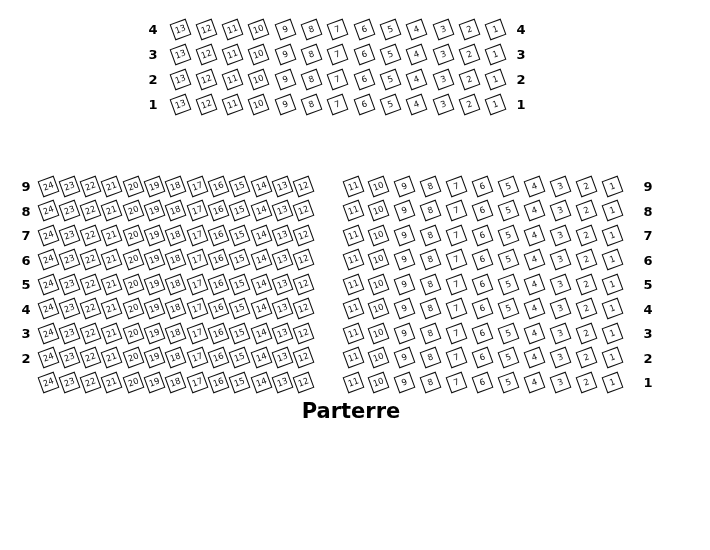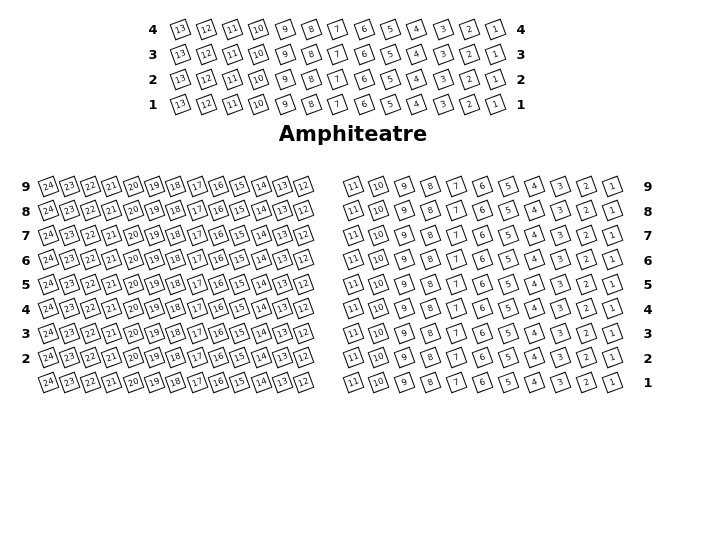--- a/index.html
+++ b/index.html
@@ -26,21 +26,21 @@
   .section-title{
     position:absolute;transform:translateX(-50%);
     font-size:21px;font-weight:700;color:#000;line-height:1;
     font-family:"DejaVu Sans",sans-serif;
   }
 </style>
 </head>
 <body>
 
 <div id="chart">
-  <div class="section-title" style="left:353px;top:124px;">Amphiteatre</div>
+  <div class="section-title" style="left:351px;top:401px;">Parterre</div>
 <div class="row-label" style="left: 153px; top: 29px;">4</div>
     <div class="row-label" style="left: 521px; top: 29px;">4</div>
     <div class="seat" style="left: 171.5px; top: 20.5px;">
       <span class="seat-num">13</span>
     </div>
     <div class="seat" style="left: 197.8px; top: 20.5px;">
       <span class="seat-num">12</span>
     </div>
     <div class="seat" style="left: 224.1px; top: 20.5px;">
       <span class="seat-num">11</span>

